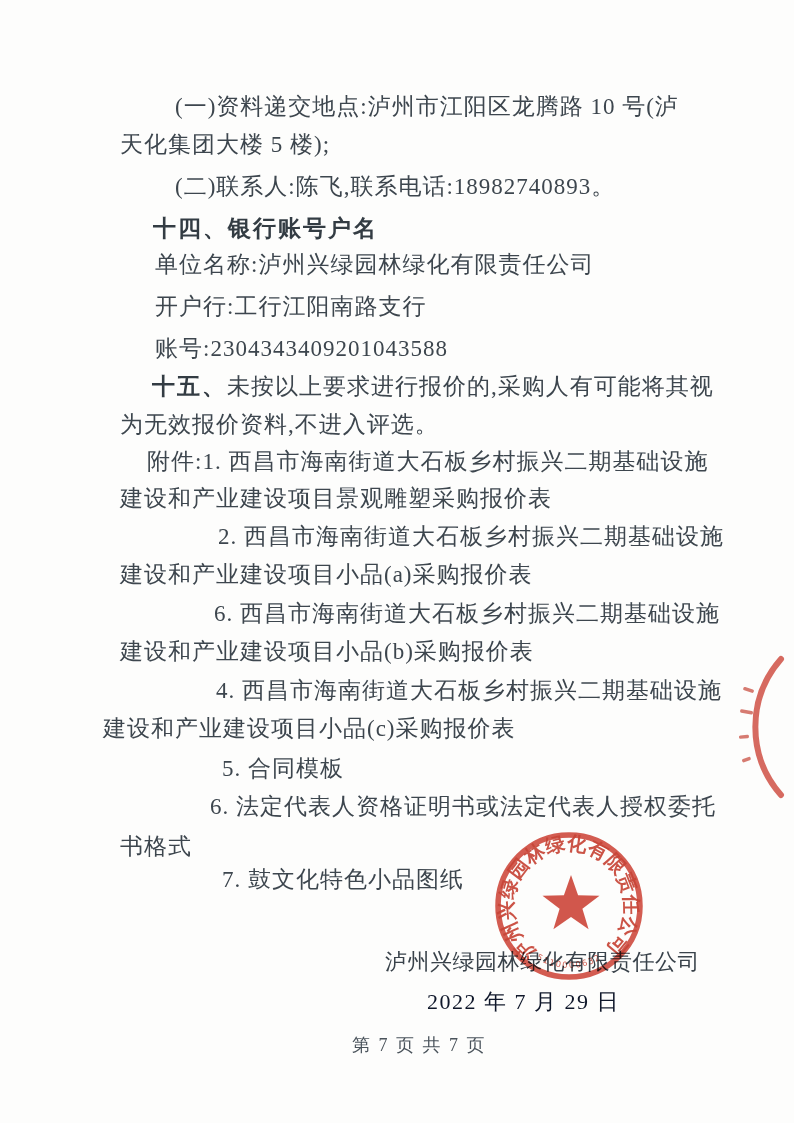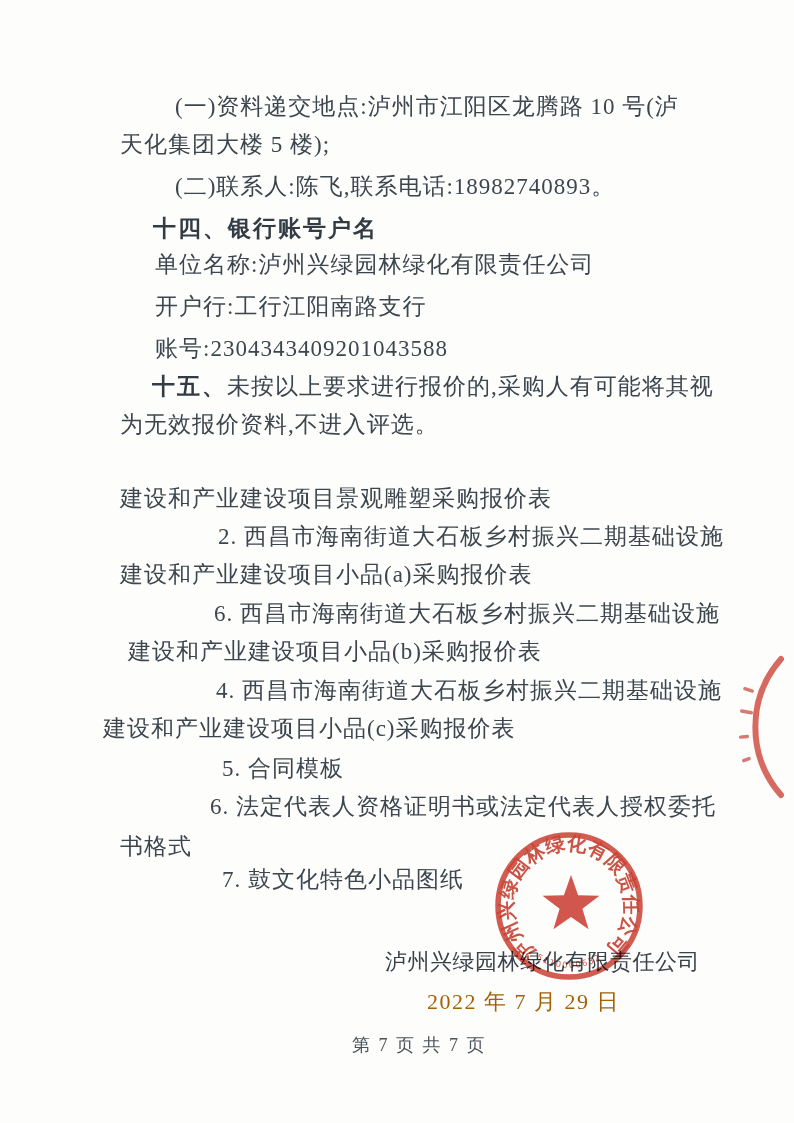--- a/index.html
+++ b/index.html
@@ -30,21 +30,21 @@
     font-size:22px;
     letter-spacing:0.5px;
     white-space:nowrap;
     color:#39424a;
   }
   .date{
     position:absolute;
     font-size:22px;
     letter-spacing:1.5px;
     white-space:nowrap;
-    color:#a16207;
+    color:#0f172a;
   }
   .pagefooter{
     position:absolute;
     font-size:18px;
     letter-spacing:2px;
     white-space:nowrap;
     color:#4a535b;
   }
   svg.seal{
     position:absolute;
@@ -65,25 +65,26 @@
 
   <div class="line" style="left:175px;top:91px"><b class="h"></b><span>(一)资料递交地点:泸州市江阳区龙腾路 10 号(泸</span></div>
   <div class="line" style="left:120px;top:129px"><b class="h"></b><span>天化集团大楼 5 楼);</span></div>
   <div class="line" style="left:175px;top:171px"><b class="h"></b><span>(二)联系人:陈飞,联系电话:18982740893。</span></div>
   <div class="line" style="left:155px;top:249px"><b class="h"></b><span>单位名称:泸州兴绿园林绿化有限责任公司</span></div>
   <div class="line" style="left:153px;top:213px"><b class="h">十四、银行账号户名</b><span></span></div>
   <div class="line" style="left:155px;top:291px"><b class="h"></b><span>开户行:工行江阳南路支行</span></div>
   <div class="line" style="left:155px;top:333px"><b class="h"></b><span>账号:2304343409201043588</span></div>
   <div class="line" style="left:152px;top:371px"><b class="h">十五、</b><span>未按以上要求进行报价的,采购人有可能将其视</span></div>
   <div class="line" style="left:120px;top:409px"><b class="h"></b><span>为无效报价资料,不进入评选。</span></div>
+  <div class="line" style="left:147px;top:446px"><b class="h"></b><span>附件:1. 西昌市海南街道大石板乡村振兴二期基础设施</span></div>
   <div class="line" style="left:120px;top:483px"><b class="h"></b><span>建设和产业建设项目景观雕塑采购报价表</span></div>
   <div class="line" style="left:218px;top:521px"><b class="h"></b><span>2. 西昌市海南街道大石板乡村振兴二期基础设施</span></div>
   <div class="line" style="left:120px;top:559px"><b class="h"></b><span>建设和产业建设项目小品(a)采购报价表</span></div>
   <div class="line" style="left:214px;top:598px"><b class="h"></b><span>6. 西昌市海南街道大石板乡村振兴二期基础设施</span></div>
-  <div class="line" style="left:128px;top:636px"><b class="h"></b><span>建设和产业建设项目小品(b)采购报价表</span></div>
+  <div class="line" style="left:120px;top:636px"><b class="h"></b><span>建设和产业建设项目小品(b)采购报价表</span></div>
   <div class="line" style="left:216px;top:675px"><b class="h"></b><span>4. 西昌市海南街道大石板乡村振兴二期基础设施</span></div>
   <div class="line" style="left:103px;top:713px"><b class="h"></b><span>建设和产业建设项目小品(c)采购报价表</span></div>
   <div class="line" style="left:222px;top:753px"><b class="h"></b><span>5. 合同模板</span></div>
   <div class="line" style="left:210px;top:791px"><b class="h"></b><span>6. 法定代表人资格证明书或法定代表人授权委托</span></div>
   <div class="line" style="left:120px;top:831px"><b class="h"></b><span>书格式</span></div>
   <div class="line" style="left:222px;top:864px"><b class="h"></b><span>7. 鼓文化特色小品图纸</span></div>
 
   <div class="sig" style="left:385px;top:947px">泸州兴绿园林绿化有限责任公司</div>
   <div class="date" style="left:427px;top:987px">2022 年 7 月 29 日</div>
 

